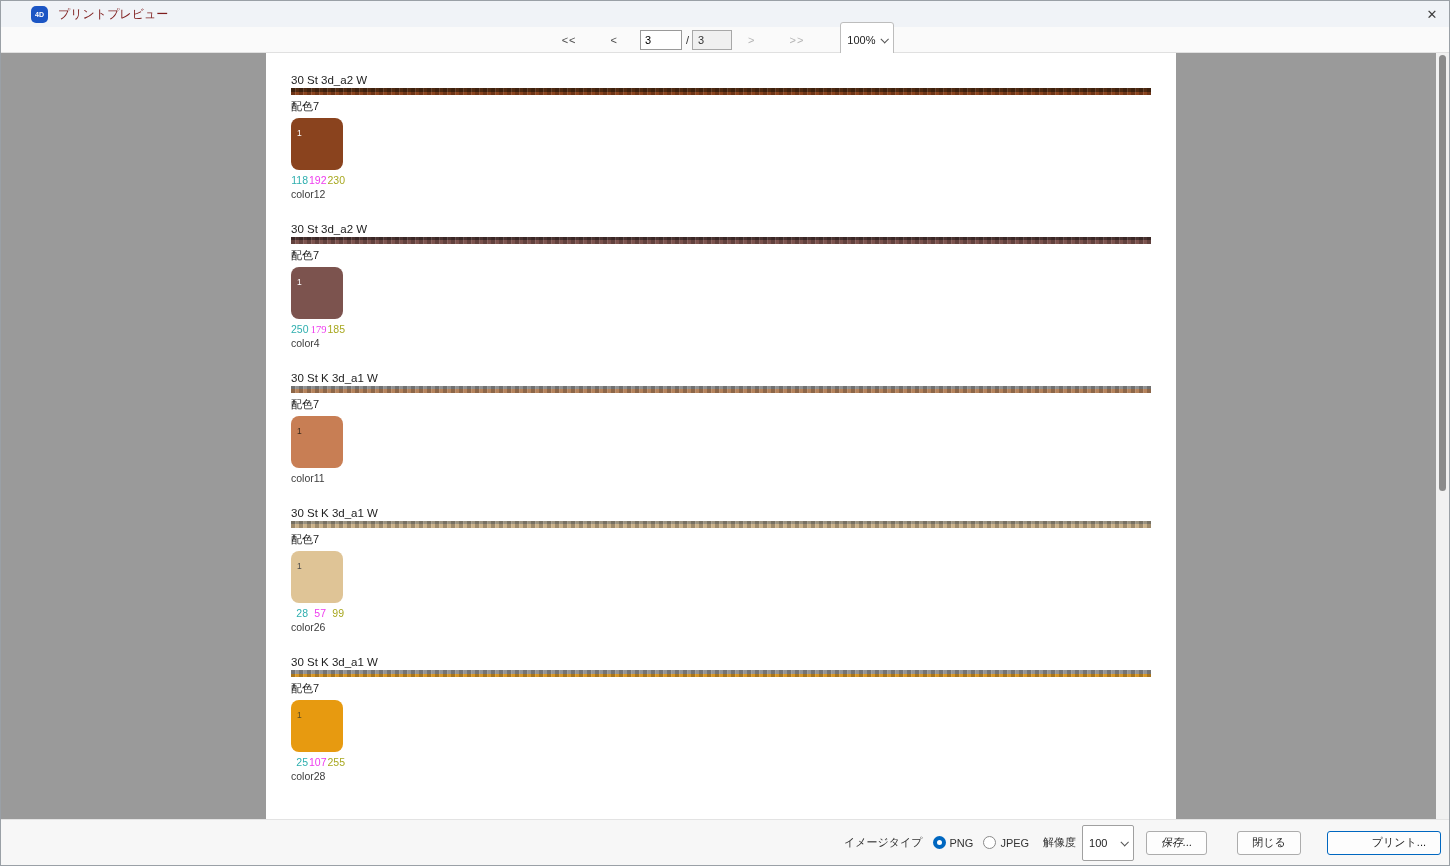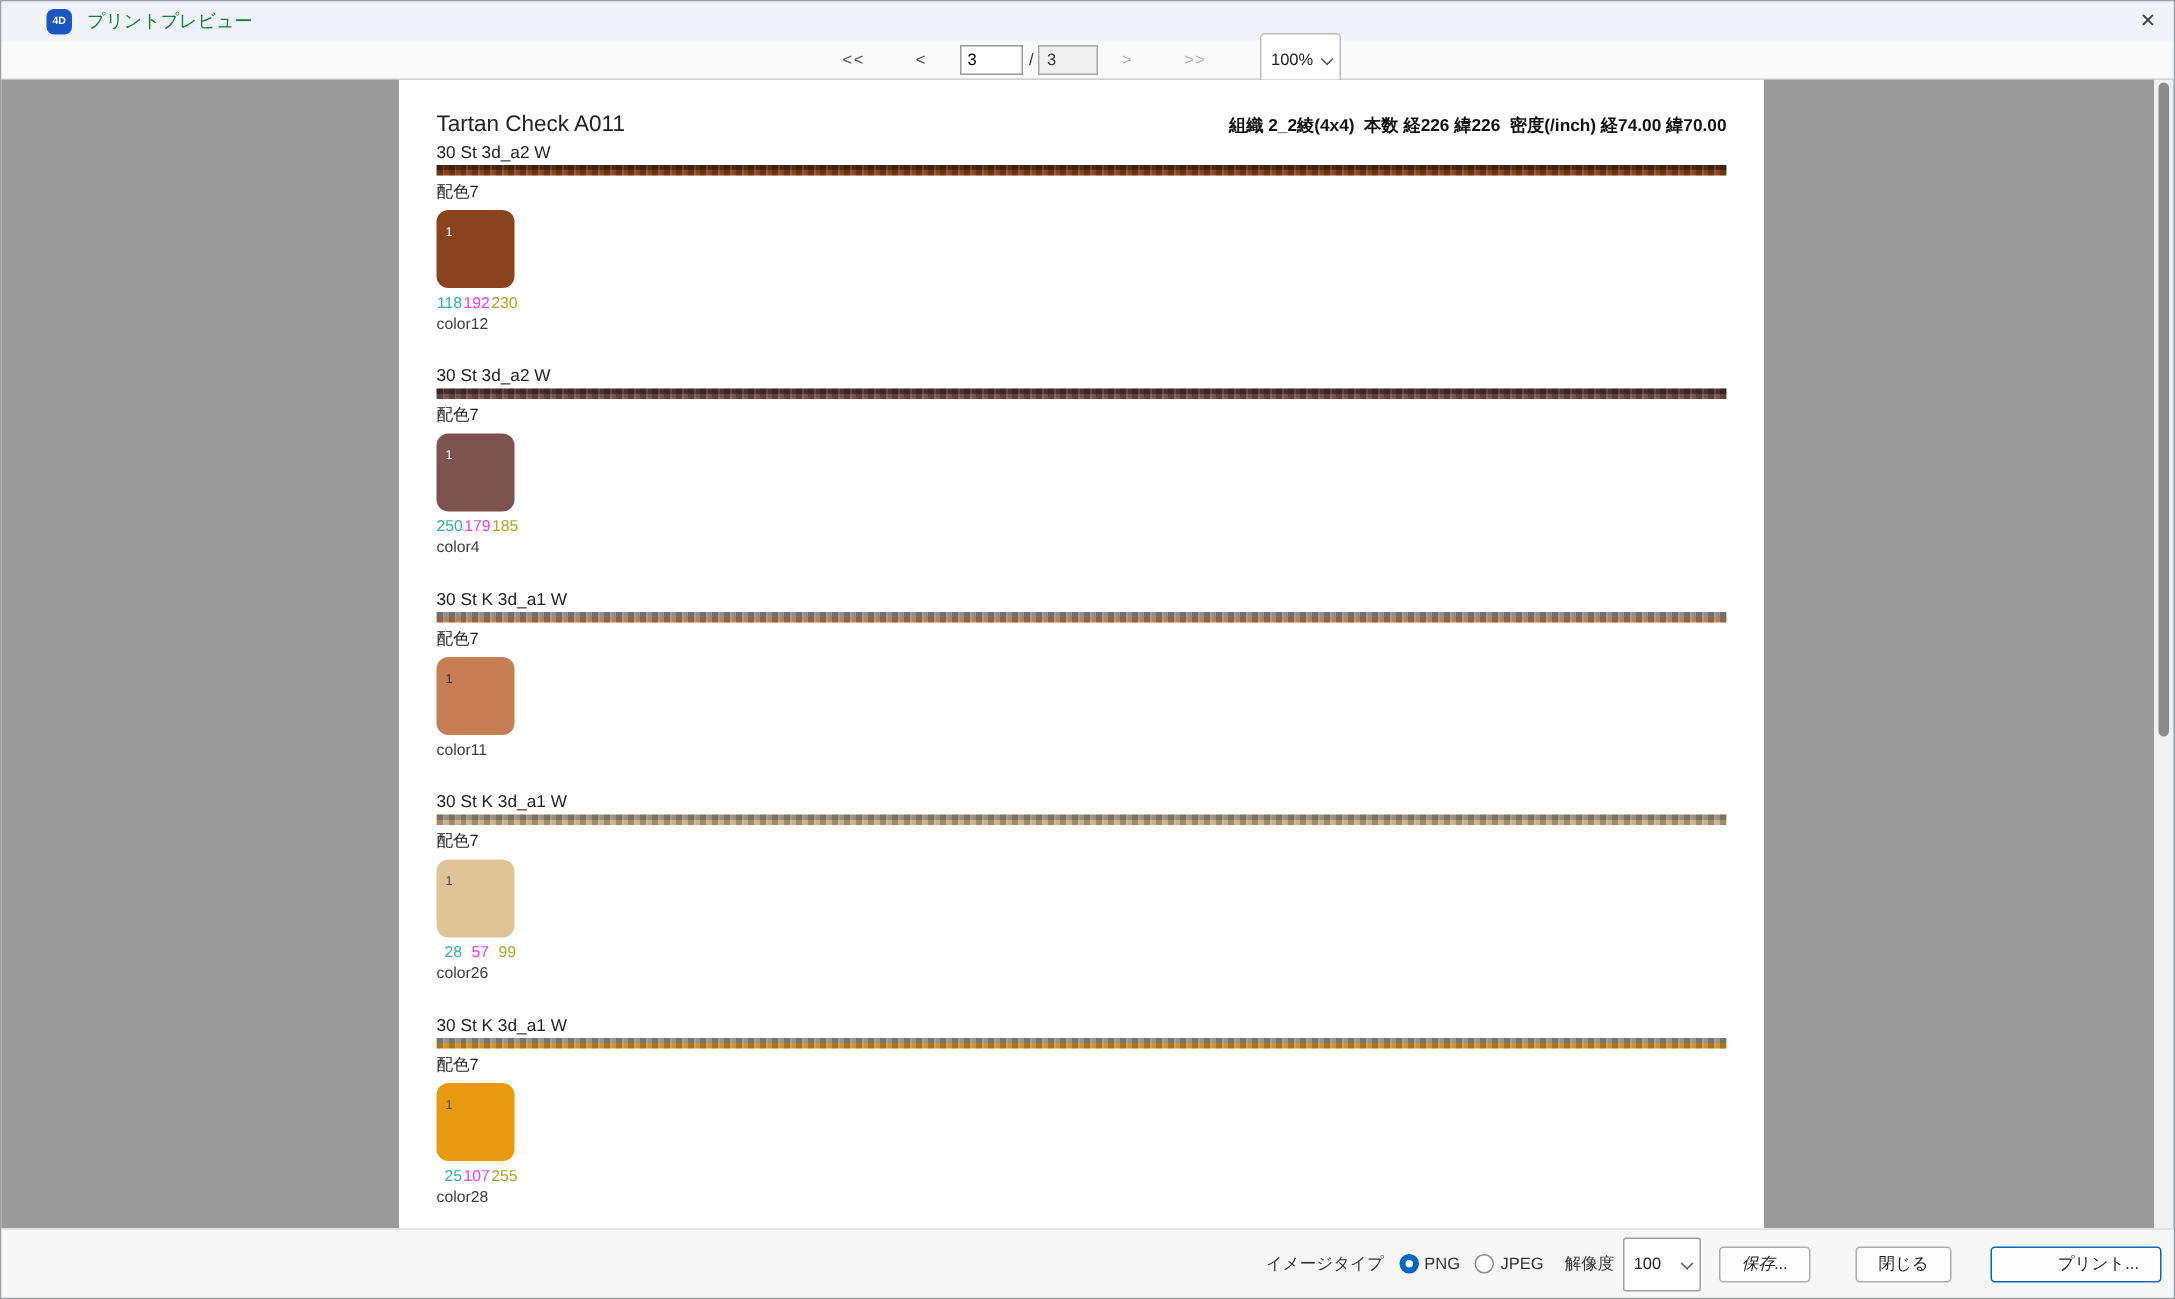--- a/index.html
+++ b/index.html
@@ -3,21 +3,21 @@
 <meta charset="utf-8">
 <style>
   * { margin:0; padding:0; box-sizing:border-box; }
   html,body { width:1450px; height:866px; overflow:hidden; }
   body { font-family:"Liberation Sans","DejaVu Sans",sans-serif; background:#e8e8e8; }
   .window { position:relative; width:1450px; height:866px; background:#f0f3f7; border:1px solid #9aa0a6; }
 
   
   .titlebar { position:absolute; left:0; top:0; right:0; height:26px; background:#f0f3f7; display:flex; align-items:center; }
   .app-badge { width:17px; height:17px; margin-left:30px; border-radius:5px; background:#1b55c4; color:#fff; font-size:7px; font-weight:bold; display:flex; align-items:center; justify-content:center; }
-  .win-title { margin-left:10px; font-size:12px; color:#15803d; }
+  .win-title { margin-left:10px; font-size:12px; color:#7f1d1d; }
   .close-btn { position:absolute; right:6px; top:3px; width:22px; height:20px; display:flex; align-items:center; justify-content:center; font-size:13px; color:#404040; cursor:default; }
 
   
   .toolbar { position:absolute; left:0; top:26px; right:0; height:26px; background:#fafafa; border-bottom:1px solid #e0e0e0; display:flex; align-items:center; justify-content:center; }
   .nav-btn { font-size:11px; letter-spacing:1px; color:#4c4c4c; padding:2px 6px; cursor:default; }
   .nav-btn.disabled { color:#b4b4b4; }
   .nav-first { margin-right:22px; } .nav-prev { margin-right:16px; }
   .nav-next { margin-left:10px; } .nav-last { margin-left:22px; }
   .page-input { width:42px; height:20px; border:1px solid #9a9a9a; background:#fff; font-size:11px; padding:0 4px; font-family:inherit; }
   .page-sep { font-size:11px; color:#333; margin:0 3px 0 4px; }
@@ -79,43 +79,39 @@
     <span class="nav-btn nav-next disabled">&gt;</span>
     <span class="nav-btn nav-last disabled">&gt;&gt;</span>
     <div class="combo zoom-combo">
       <span>100%</span>
       <span class="chev"></span>
     </div>
   </div>
 
   <div class="content">
     <div class="page">
-      <div class="doc-header">
-        <div class="doc-title">Tartan Check A011</div>
-        <div class="doc-spec">組織 2_2綾(4x4)  本数 経226 緯226  密度(/inch) 経74.00 緯70.00</div>
-      </div>
       <div>
           <div class="section">
     <div class="sec-header">30 St 3d_a2 W</div>
     <div class="thread-bar" style="background: repeating-linear-gradient(90deg, rgba(0, 0, 0, 0.22) 0px, rgba(0, 0, 0, 0.22) 4px, rgba(255, 255, 255, 0.12) 4px, rgba(255, 255, 255, 0.12) 5px, rgba(0, 0, 0, 0) 5px, rgba(0, 0, 0, 0) 8px), linear-gradient(rgb(79, 42, 18) 0px, rgb(79, 42, 18) 50%, rgb(138, 67, 30) 50%, rgb(138, 67, 30) 100%);"></div>
     <div class="palette-label">配色7</div>
     <div class="swatch" style="background: rgb(138, 67, 30);">
       <span class="swatch-idx" style="color: rgb(255, 255, 255);">1</span>
     </div>
     <div class="values"><span class="val" style="color: rgb(47, 175, 175);">118</span><span class="val" style="color: rgb(238, 60, 238);">192</span><span class="val" style="color: rgb(168, 168, 32);">230</span></div>
     <div class="color-name">color12</div>
   </div>
           <div class="section">
     <div class="sec-header">30 St 3d_a2 W</div>
     <div class="thread-bar" style="background: repeating-linear-gradient(90deg, rgba(0, 0, 0, 0.22) 0px, rgba(0, 0, 0, 0.22) 4px, rgba(255, 255, 255, 0.12) 4px, rgba(255, 255, 255, 0.12) 5px, rgba(0, 0, 0, 0) 5px, rgba(0, 0, 0, 0) 8px), linear-gradient(rgb(74, 50, 48) 0px, rgb(74, 50, 48) 50%, rgb(124, 83, 78) 50%, rgb(124, 83, 78) 100%);"></div>
     <div class="palette-label">配色7</div>
     <div class="swatch" style="background: rgb(124, 83, 78);">
       <span class="swatch-idx" style="color: rgb(255, 255, 255);">1</span>
     </div>
-    <div class="values"><span class="val" style="color: rgb(47, 175, 175);">250</span><span class="val" style="color: rgb(238, 60, 238);">179</span><span class="val" style="color: rgb(168, 168, 32);">185</span></div>
+    <div class="values"><span class="val" style="color: rgb(47, 175, 175);">250</span><span class="val" style="color: rgb(238, 60, 238); font-family: Liberation Serif, serif;">179</span><span class="val" style="color: rgb(168, 168, 32);">185</span></div>
     <div class="color-name">color4</div>
   </div>
           <div class="section">
     <div class="sec-header">30 St K 3d_a1 W</div>
     <div class="thread-bar" style="background: repeating-linear-gradient(90deg, rgba(0, 0, 0, 0.22) 0px, rgba(0, 0, 0, 0.22) 4px, rgba(255, 255, 255, 0.12) 4px, rgba(255, 255, 255, 0.12) 5px, rgba(0, 0, 0, 0) 5px, rgba(0, 0, 0, 0) 8px), linear-gradient(rgb(144, 144, 144) 0px, rgb(144, 144, 144) 50%, rgb(181, 131, 92) 50%, rgb(181, 131, 92) 100%);"></div>
     <div class="palette-label">配色7</div>
     <div class="swatch" style="background: rgb(200, 126, 84);">
       <span class="swatch-idx" style="color: rgb(58, 42, 26);">1</span>
     </div>
     <div class="color-name">color11</div>

